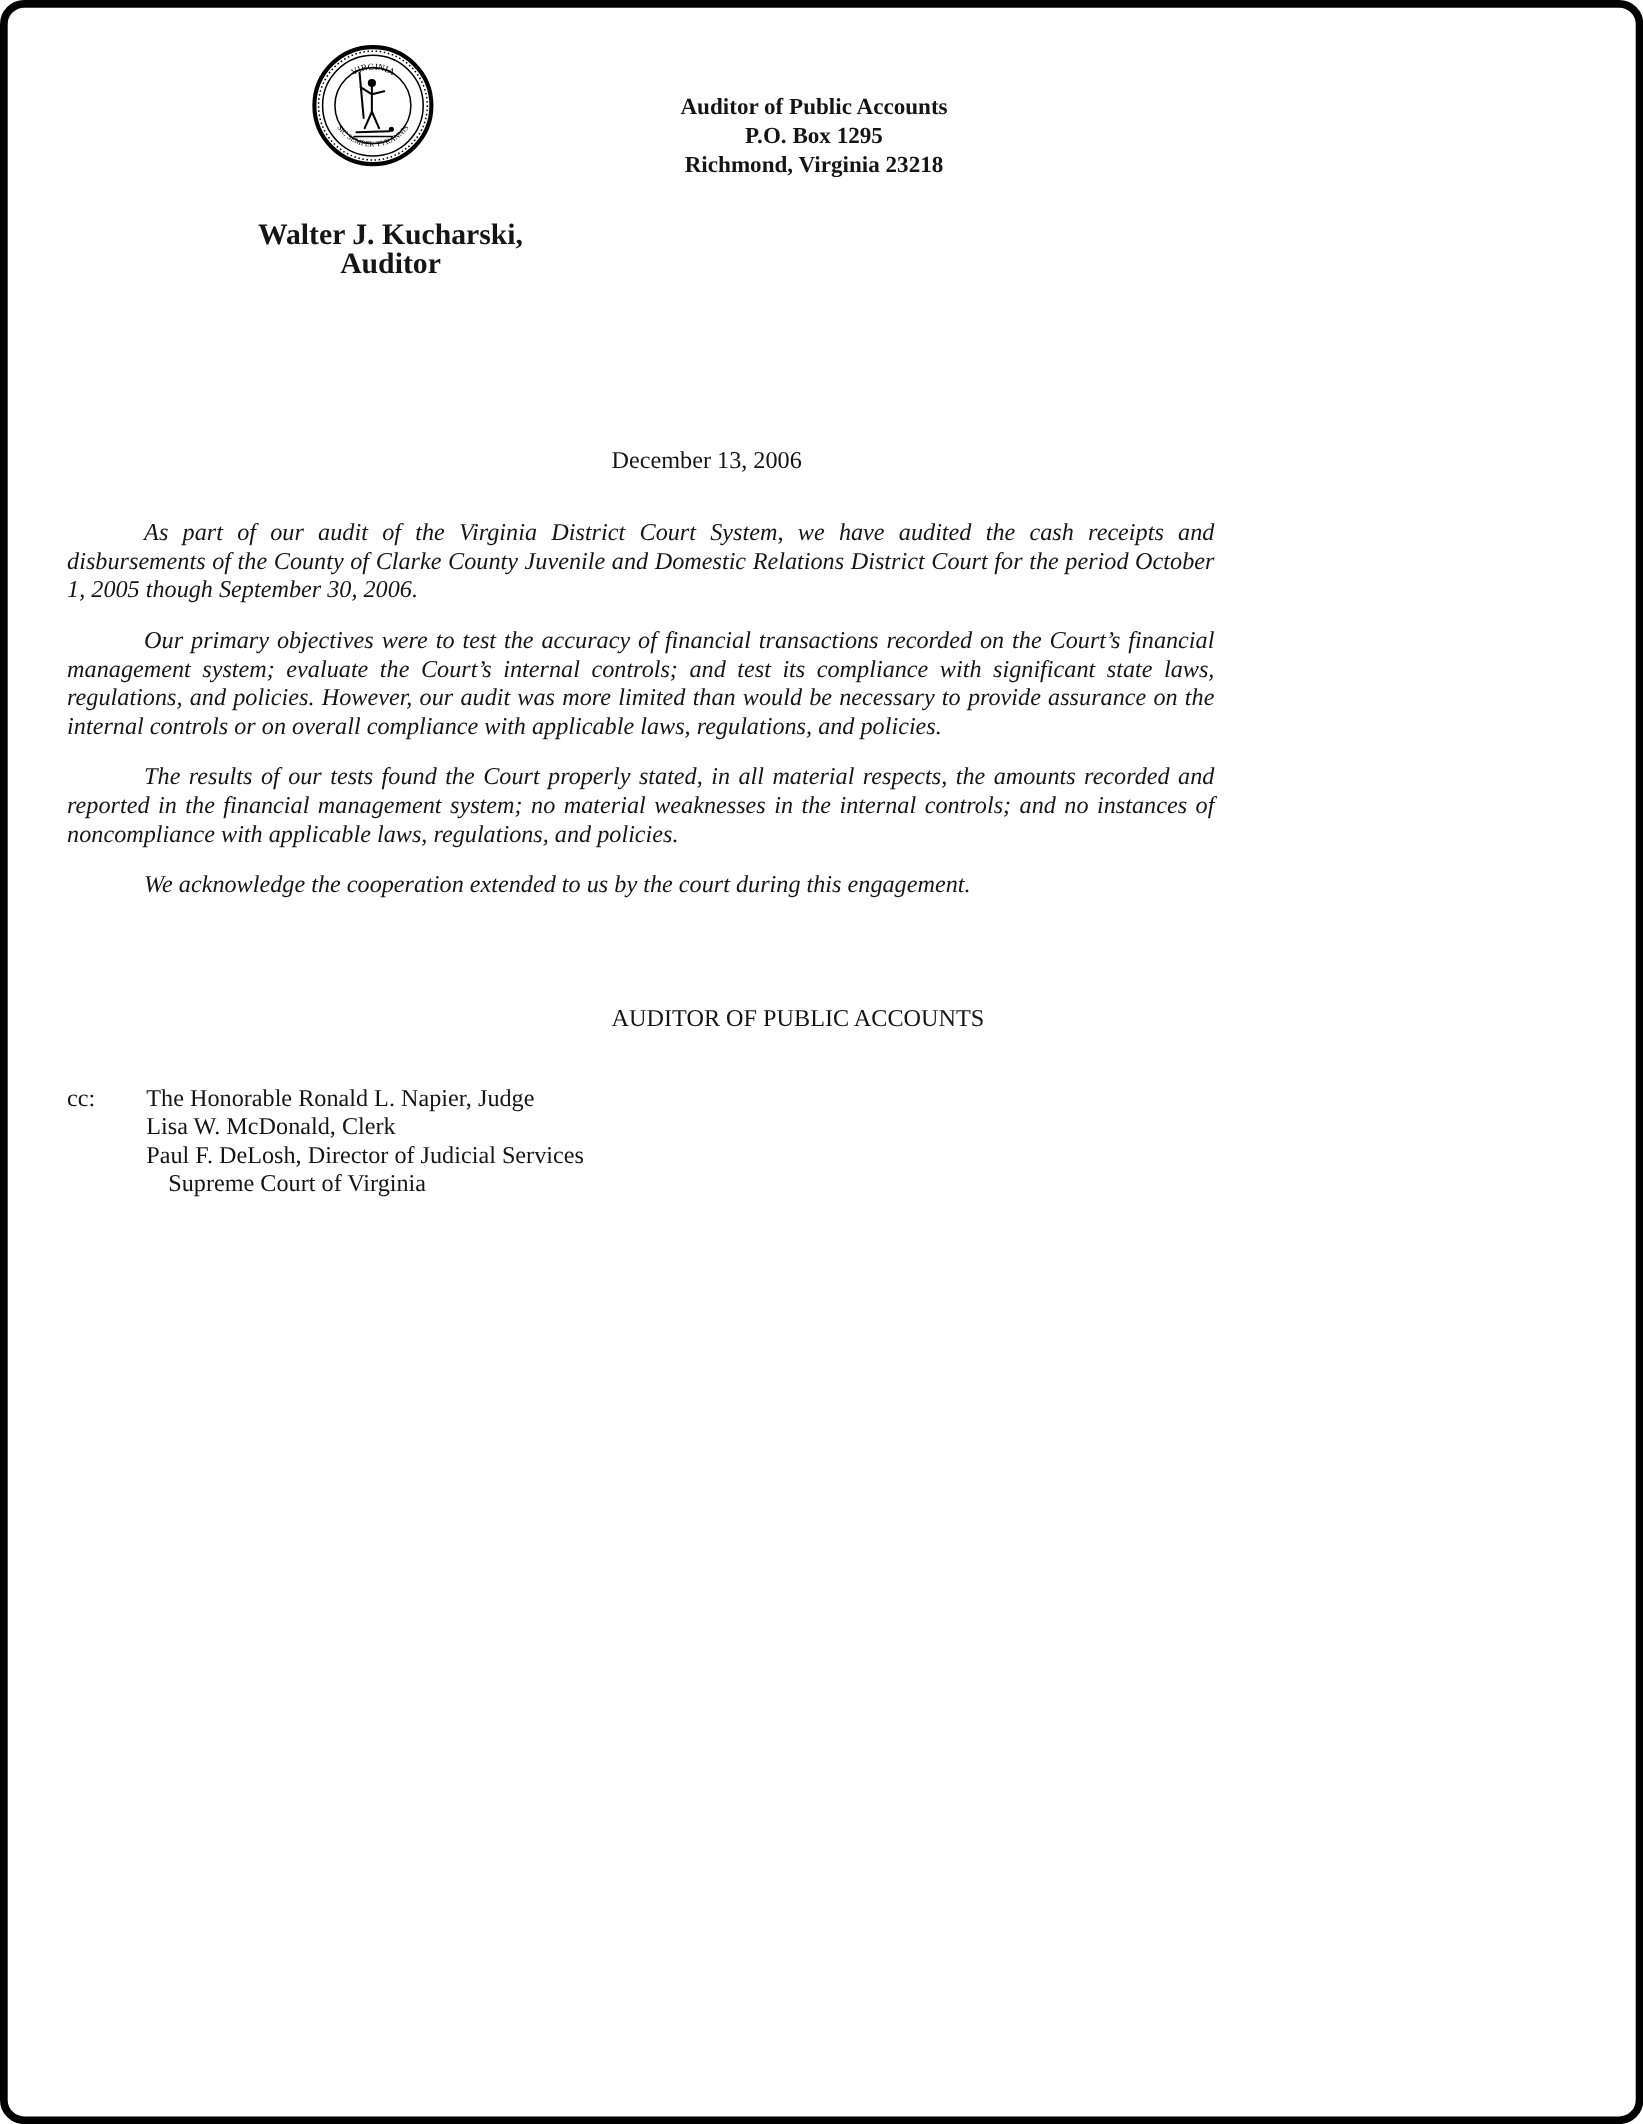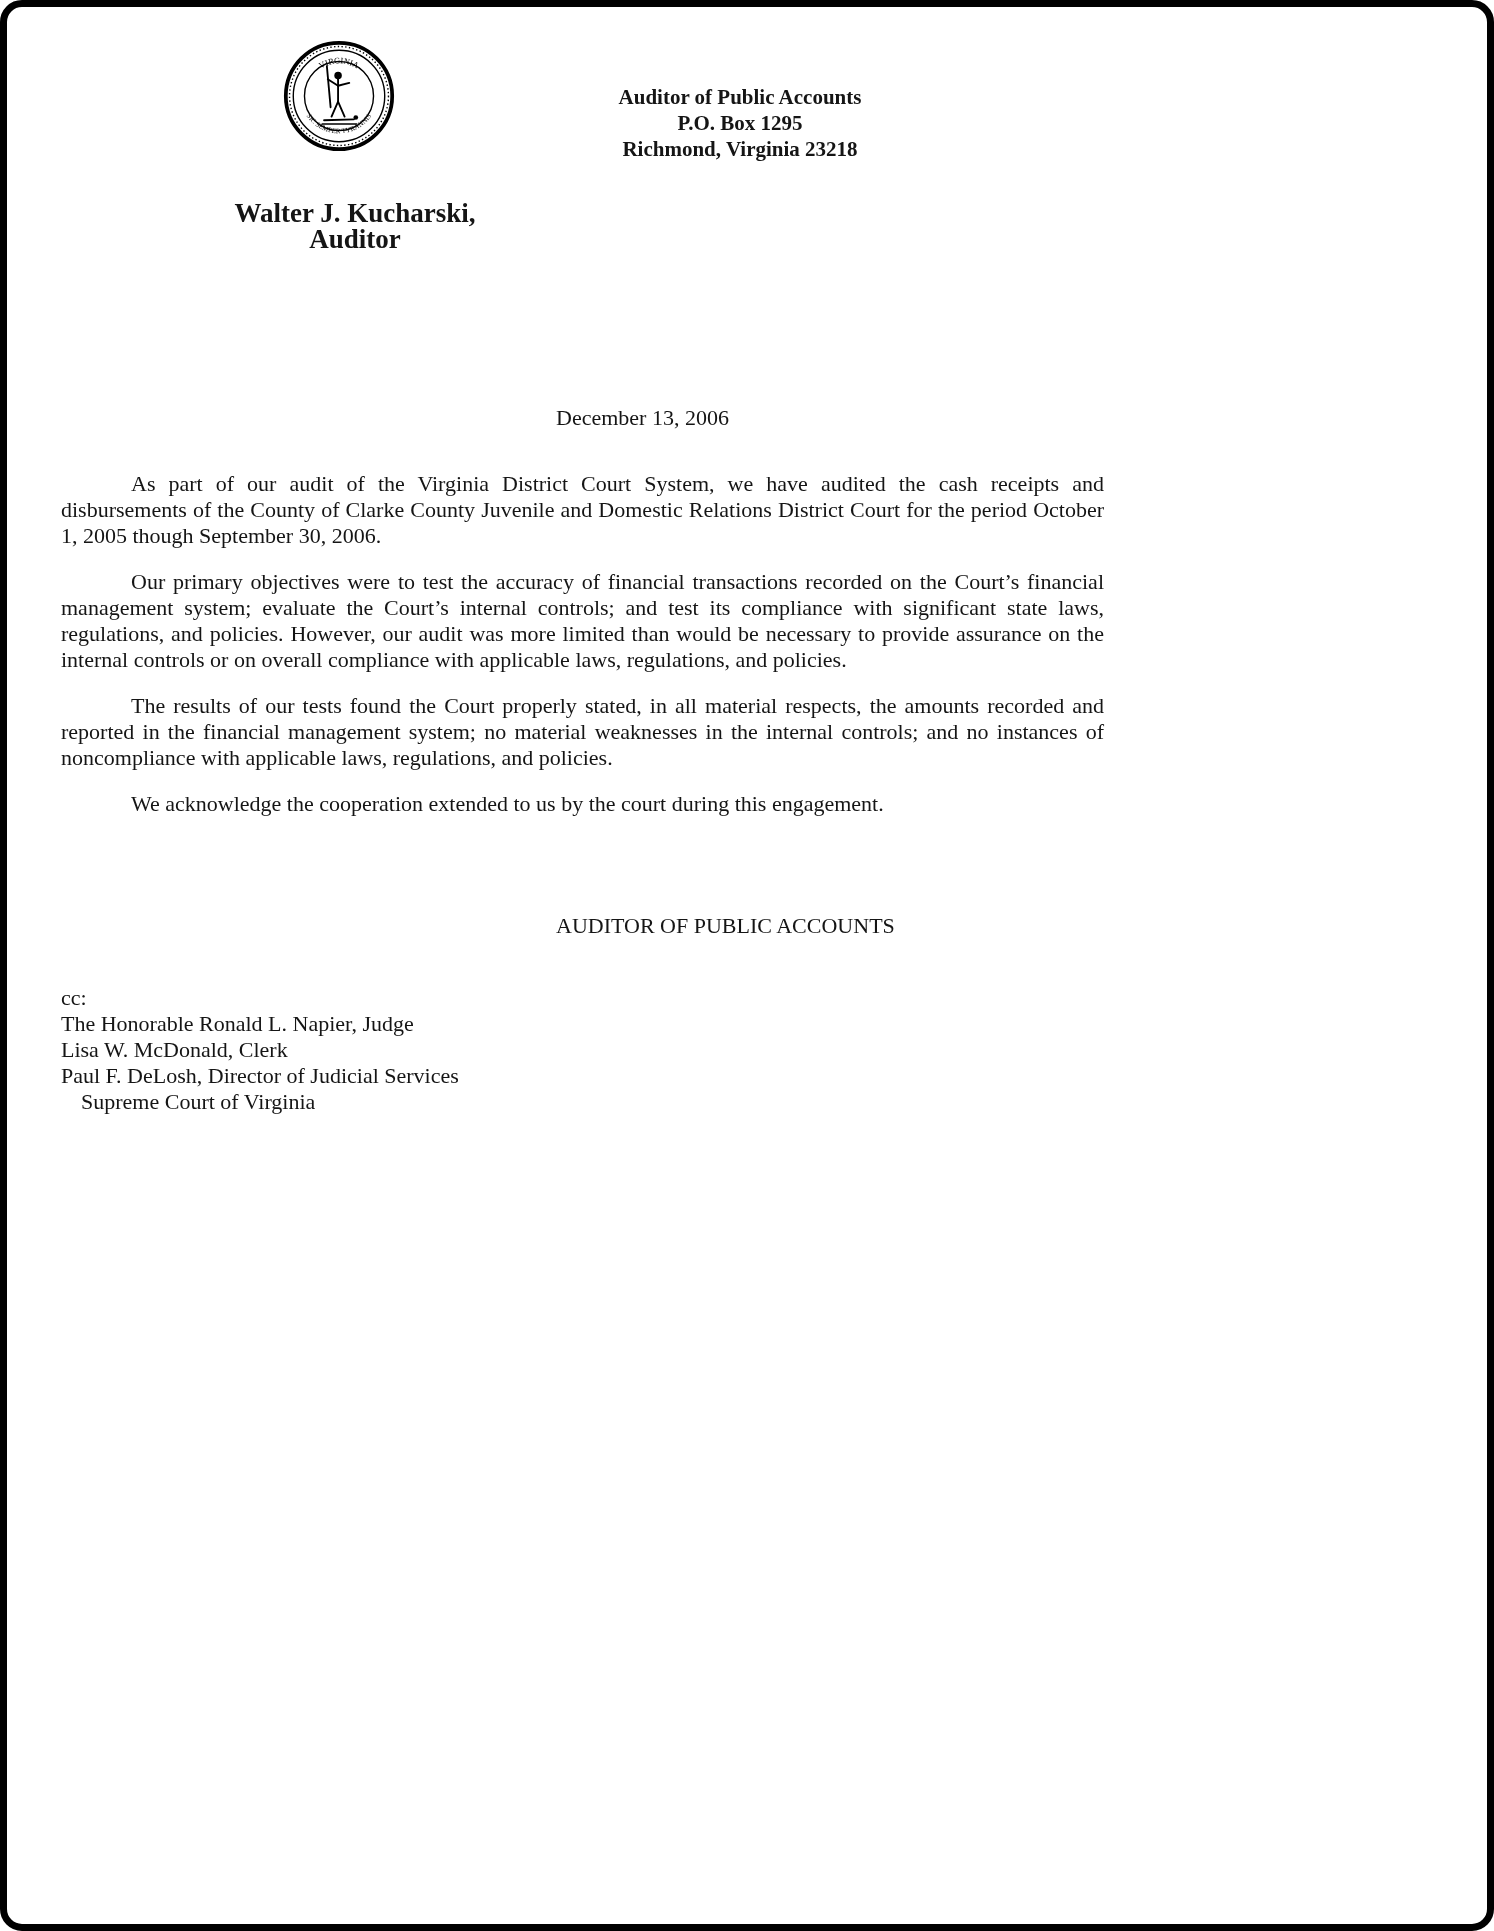--- a/index.html
+++ b/index.html
@@ -81,33 +81,33 @@
   }
   .recipient div {
     white-space: pre-wrap;
   }
   .indent-1 { padding-left: 22px; }
   .paragraphs { margin-top: 40px; }
   .paragraphs p {
     margin: 0 0 20px 0;
     text-align: justify;
     text-indent: 70px;
+    font-style: italic;
   }
   .signature-title {
     margin-top: 96px;
     margin-left: 495px;
   }
   .reference {
     margin-top: 28px;
   }
   .cc-block {
     margin-top: 46px;
     display: flex;
     align-items: flex-start;
-    flex-direction: column;
   }
   .cc-label { width: 72px; }
   .cc-lines div { white-space: pre-wrap; }
   .cc-indent { padding-left: 20px; }
 </style>
 </head>
 <body>
 
 <div class="page">
 

